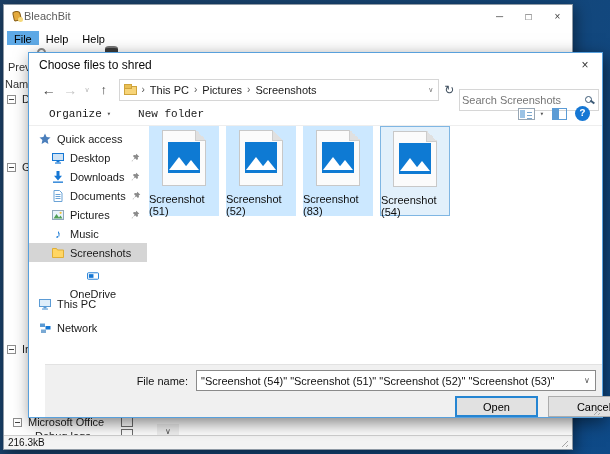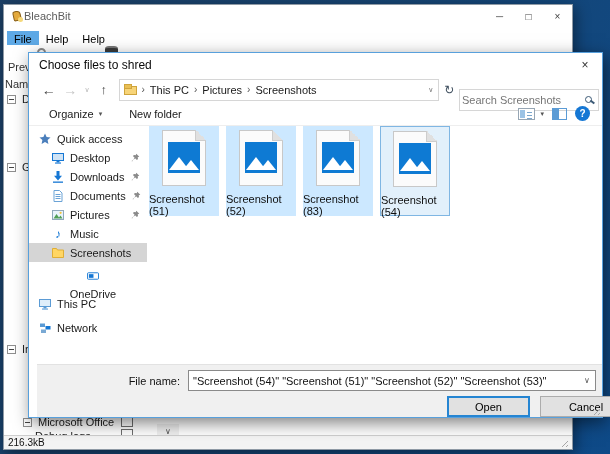--- a/index.html
+++ b/index.html
@@ -64,21 +64,21 @@
   .refresh-btn { width:20px; height:22px; display:flex; align-items:center; justify-content:center;
     color:#3e4e5e; font-size:12px; }
   .search-box { margin-left:auto; width:140px; height:22px; border:1px solid #d6d6d6; display:flex;
     align-items:center; padding:0 4px 0 2px;margin-top:20px; }
   .search-box input { border:none; outline:none; flex:1; min-width:0; font:inherit; font-size:11px; color:#222;
     font-family:"Liberation Sans",sans-serif; }
   .search-box input::placeholder { color:#767676; }
   .mag { width:7px; height:7px; border:1.6px solid #3c5a76; border-radius:50%; position:relative; flex:none; margin-right:2px; }
   .mag::after { content:""; position:absolute; width:5px; height:1.6px; background:#3c5a76;
     right:-4px; bottom:-1px; transform:rotate(38deg); }
-  .dlg-cmdbar { height:24px; display:flex; align-items:center; padding:0 12px 0 20px; border-bottom:1px solid #eeeeee; }
+  .dlg-cmdbar { height:24px; display:flex; align-items:center; padding:0 12px 0 20px; border-bottom:1px solid #eeeeee;font-family:Liberation Mono, monospace; }
   .cmd-caret { font-size:7px; color:#555; margin-left:5px; }
   .cmd-neworg { color:#1a1a1a; }
   .cmd-newfolder { margin-left:27px; color:#1a1a1a; }
   .cmd-right { margin-left:auto; display:flex; align-items:center; gap:8px; }
   .icon-viewlist { width:17px; height:12px; border:1px solid #97a6b4; background:#fff; position:relative; }
   .icon-viewlist::before { content:""; position:absolute; left:1px; top:1px; bottom:1px; width:5px; background:#9cc3e5; }
   .icon-viewlist::after { content:""; position:absolute; left:8px; right:2px; top:3px; height:1px; background:#7da7cc;
     box-shadow:0 3px 0 #7da7cc, 0 6px 0 #7da7cc; }
   .icon-pane { width:15px; height:12px; border:1px solid #5b9bd5; position:relative; }
   .icon-pane::before { content:""; position:absolute; left:0; top:0; bottom:0; width:6px; background:#5b9bd5; }
@@ -101,21 +101,21 @@
   .page { width:44px; height:56px; background:#fbfbfb; border:1px solid #c8c8c8; margin-top:4px; position:relative; flex:none; }
   .fold { position:absolute; top:-1px; right:-1px; width:11px; height:11px;
     background:linear-gradient(225deg,var(--tilebg) 0 50%,#e0e0e0 50% 100%);
     border-left:1px solid #cdcdcd; border-bottom:1px solid #cdcdcd; }
   .pimg { position:absolute; left:5px; top:11px; width:32px; height:31px; background:#0e7ad3; overflow:hidden; }
   .mtn1 { position:absolute; left:1px; bottom:3px; width:0; height:0;
     border-left:10px solid transparent; border-right:10px solid transparent; border-bottom:13px solid #fff; }
   .mtn2 { position:absolute; left:15px; bottom:3px; width:0; height:0;
     border-left:8px solid transparent; border-right:8px solid transparent; border-bottom:10px solid #fff; }
   .tile-label { margin-top:7px; font-size:11px; color:#0f0f0f; }
-  .dlg-footer { position:absolute; left:8px; right:0; bottom:0; height:53px; background:#f0f0f0; border-top:1px solid #e2e2e2; }
+  .dlg-footer { position:absolute; left:16px; right:0; bottom:0; height:53px; background:#f0f0f0; border-top:1px solid #e2e2e2; }
   .fname-row { position:absolute; left:0; top:5px; right:6px; height:21px; display:flex; align-items:center; }
   .fname-label { width:151px; text-align:right; padding-right:8px; color:#111; flex:none; }
   .fname-combo { flex:1; height:21px; background:#fff; border:1px solid #8a8a8a; display:flex; align-items:center; }
   .fname-combo input { flex:1; min-width:0; border:none; outline:none; font-size:11px; padding:0 4px; color:#111;
     font-family:"Liberation Sans",sans-serif; background:transparent; }
   .combo-caret { width:16px; text-align:center; color:#555; font-size:8px; flex:none; }
   .btn { position:absolute; top:31px; height:21px; background:#e1e1e1; display:flex; align-items:center;
     justify-content:center; font-size:11px; color:#000; }
   .btn-open { left:410px; width:83px; border:2px solid #2585d2; }
   .btn-cancel { left:503px; width:92px; border:1px solid #acacac; }
@@ -156,21 +156,21 @@
     <span>D</span>
   </div>
   <div class="bg-row" style="left:3px;top:156px;">
     <span class="expander"></span>
     <span>G</span>
   </div>
   <div class="bg-row" style="left:3px;top:338px;">
     <span class="expander"></span>
     <span>In</span>
   </div>
-  <div class="bg-row" style="left:19px;top:411px;">
+  <div class="bg-row" style="left:9px;top:411px;">
     <span class="expander"></span>
     <span>Microsoft Office</span>
   </div>
   <span class="bg-check" style="left:117px;top:410px;"></span>
   <div class="bg-row" style="left:31px;top:425px;">
     <span>Debug logs</span>
   </div>
   <span class="bg-check" style="left:117px;top:424px;"></span>
   <div class="bg-scroll">∨</div>
 

